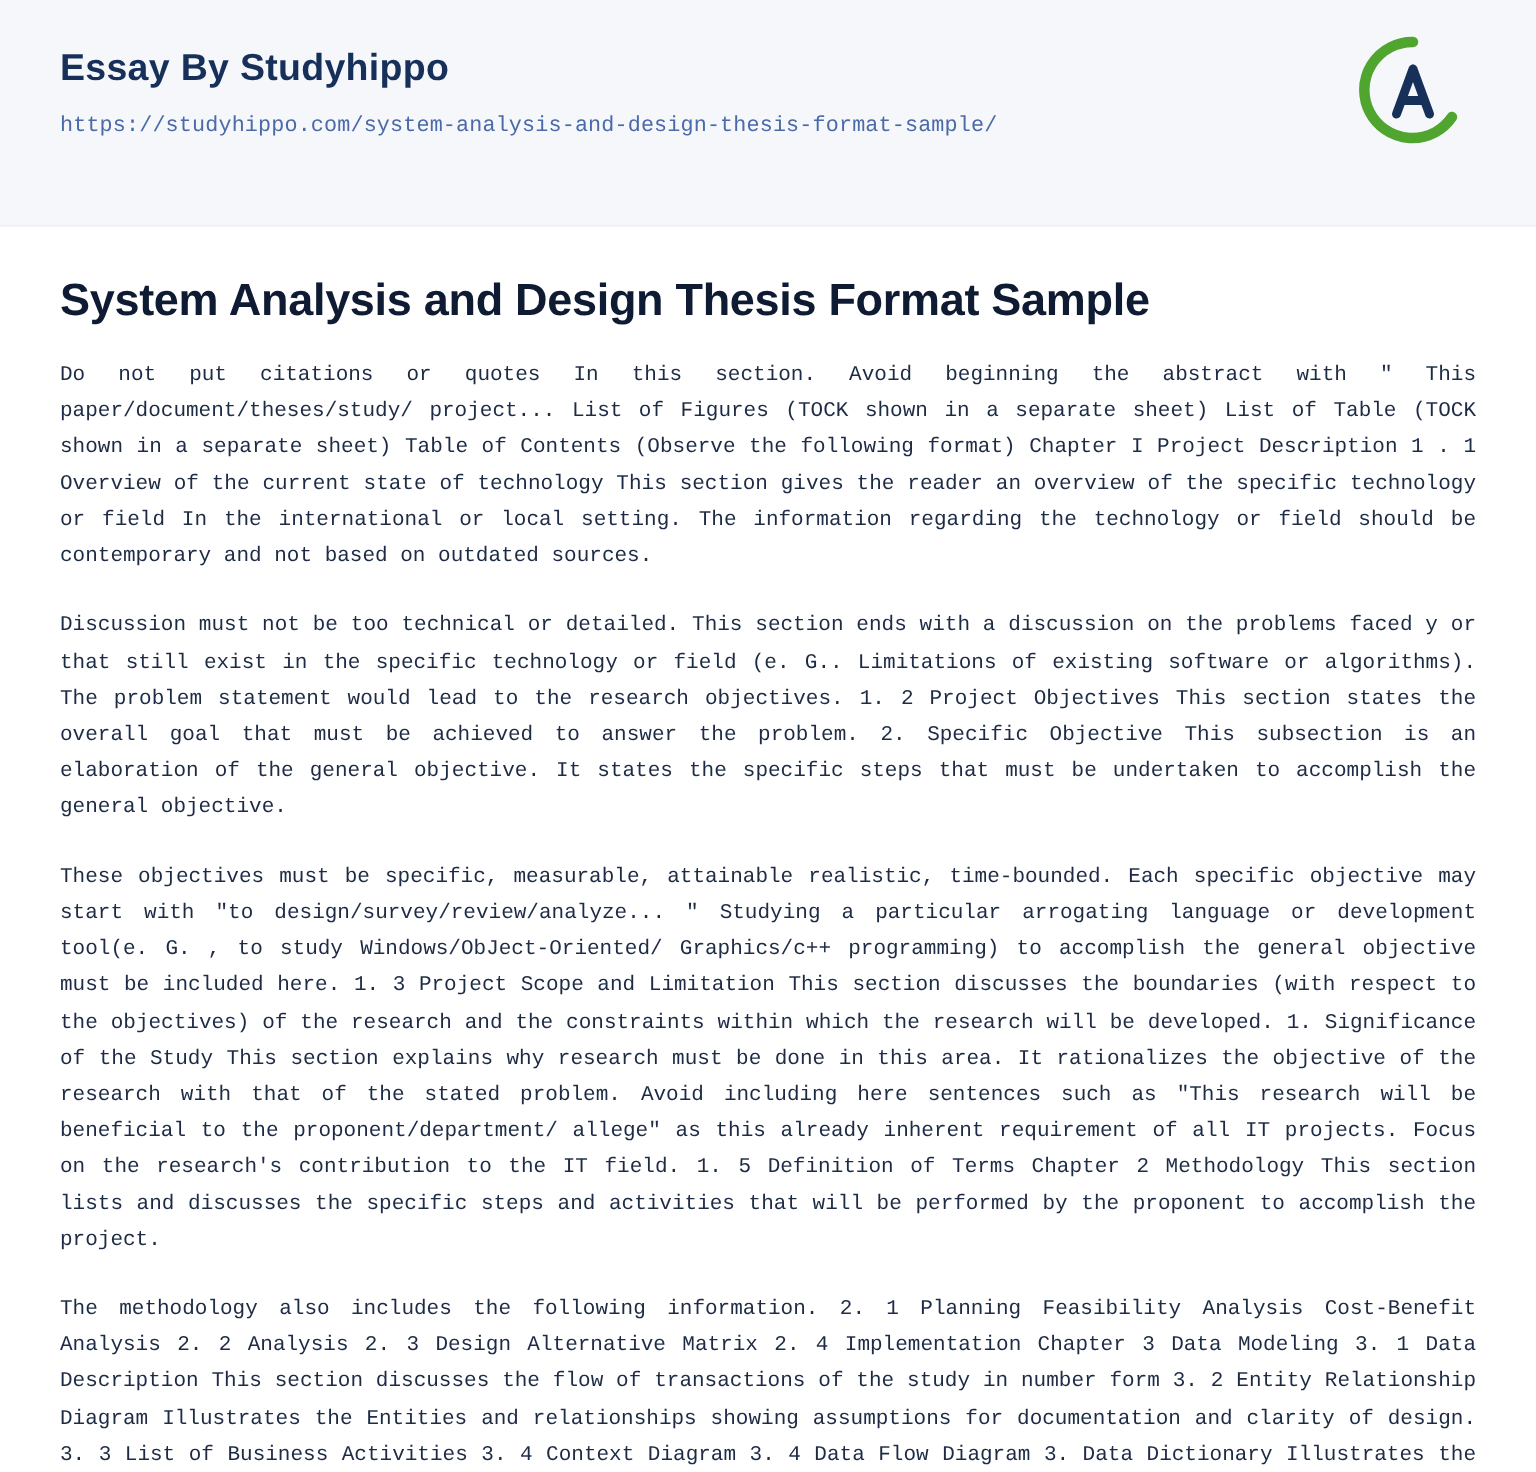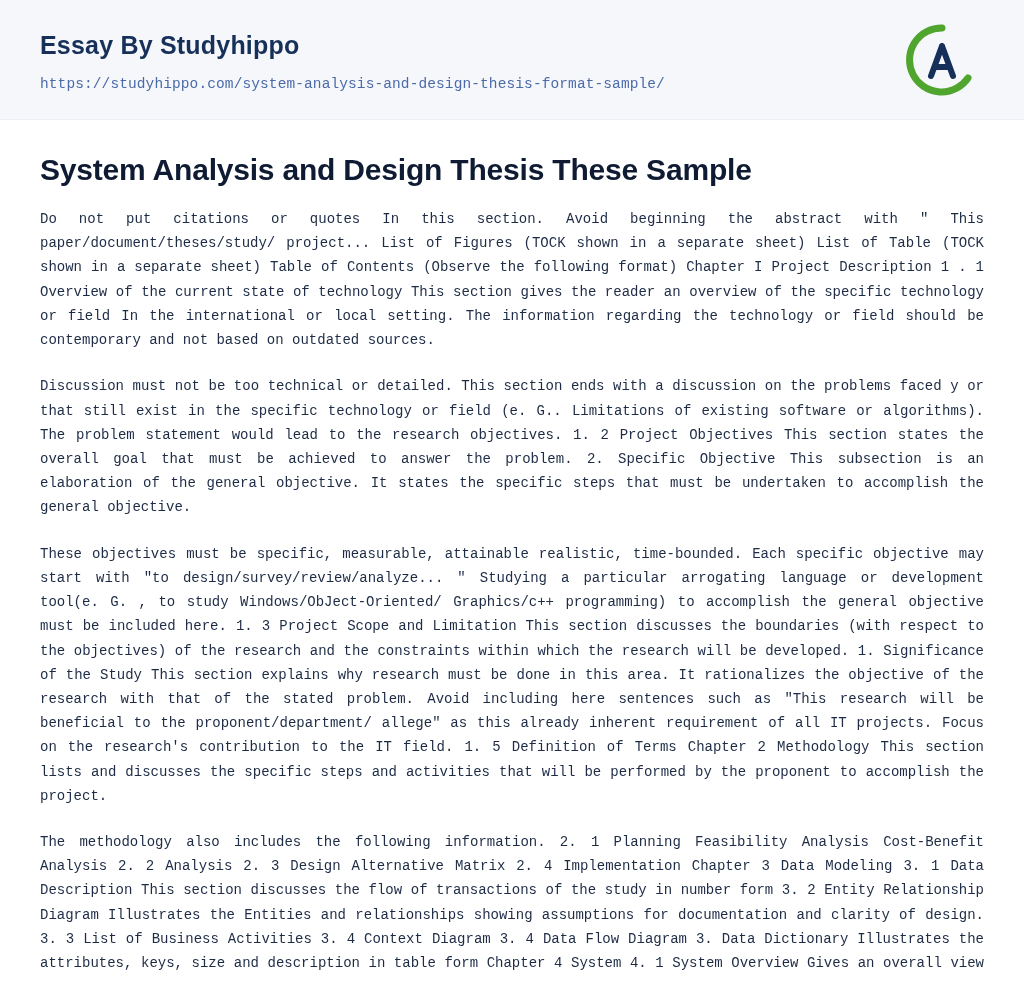--- a/index.html
+++ b/index.html
@@ -15,21 +15,21 @@
   }
   .page {
     width: 1024px;
     min-height: 981px;
     position: relative;
     background: #ffffff;
   }
   
   .header {
     background: #f5f7fb;
-    height: 120px;
+    height: 151px;
     box-sizing: border-box;
     padding: 30px 40px 0 40px;
     position: relative;
     border-bottom: 1px solid #eceff5;
   }
   .brand {
     font-size: 25px;
     font-weight: bold;
     letter-spacing: 0.2px;
     color: #16305a;
@@ -91,21 +91,21 @@
 
     <div class="logo">
       <svg viewBox="0 0 76 76" width="76" height="76" aria-hidden="true">
         <path d="M38 6 a32 32 0 1 0 26 50" fill="none" stroke="#4fa52e" stroke-width="7" stroke-linecap="round"></path>
         <path d="M38 24 L27 54 M38 24 L49 54 M31.5 45 L44.5 45" fill="none" stroke="#16305a" stroke-width="6" stroke-linecap="round" stroke-linejoin="round"></path>
       </svg>
     </div>
   </div>
 
   <div class="article">
-    <h1 class="doc-title">System Analysis and Design Thesis These Sample</h1>
+    <h1 class="doc-title">System Analysis and Design Thesis Format Sample</h1>
     <div class="doc-body">
       <p>Do not put citations or quotes In this section. Avoid beginning the abstract with " This paper/document/theses/study/ project... List of Figures (TOCK shown in a separate sheet) List of Table (TOCK shown in a separate sheet) Table of Contents (Observe the following format) Chapter I Project Description 1 . 1 Overview of the current state of technology This section gives the reader an overview of the specific technology or field In the international or local setting. The information regarding the technology or field should be contemporary and not based on outdated sources.</p>
       <p>Discussion must not be too technical or detailed. This section ends with a discussion on the problems faced y or that still exist in the specific technology or field (e. G.. Limitations of existing software or algorithms). The problem statement would lead to the research objectives. 1. 2 Project Objectives This section states the overall goal that must be achieved to answer the problem. 2. Specific Objective This subsection is an elaboration of the general objective. It states the specific steps that must be undertaken to accomplish the general objective.</p>
       <p>These objectives must be specific, measurable, attainable realistic, time-bounded. Each specific objective may start with "to design/survey/review/analyze... " Studying a particular arrogating language or development tool(e. G. , to study Windows/ObJect-Oriented/ Graphics/c++ programming) to accomplish the general objective must be included here. 1. 3 Project Scope and Limitation This section discusses the boundaries (with respect to the objectives) of the research and the constraints within which the research will be developed. 1. Significance of the Study This section explains why research must be done in this area. It rationalizes the objective of the research with that of the stated problem. Avoid including here sentences such as "This research will be beneficial to the proponent/department/ allege" as this already inherent requirement of all IT projects. Focus on the research's contribution to the IT field. 1. 5 Definition of Terms Chapter 2 Methodology This section lists and discusses the specific steps and activities that will be performed by the proponent to accomplish the project.</p>
       <p>The methodology also includes the following information. 2. 1 Planning Feasibility Analysis Cost-Benefit Analysis 2. 2 Analysis 2. 3 Design Alternative Matrix 2. 4 Implementation Chapter 3 Data Modeling 3. 1 Data Description This section discusses the flow of transactions of the study in number form 3. 2 Entity Relationship Diagram Illustrates the Entities and relationships showing assumptions for documentation and clarity of design. 3. 3 List of Business Activities 3. 4 Context Diagram 3. 4 Data Flow Diagram 3. Data Dictionary Illustrates the attributes, keys, size and description in table form Chapter 4 System 4. 1 System Overview Gives an overall view o</p>
     </div>
   </div>
 
 </div>
 

